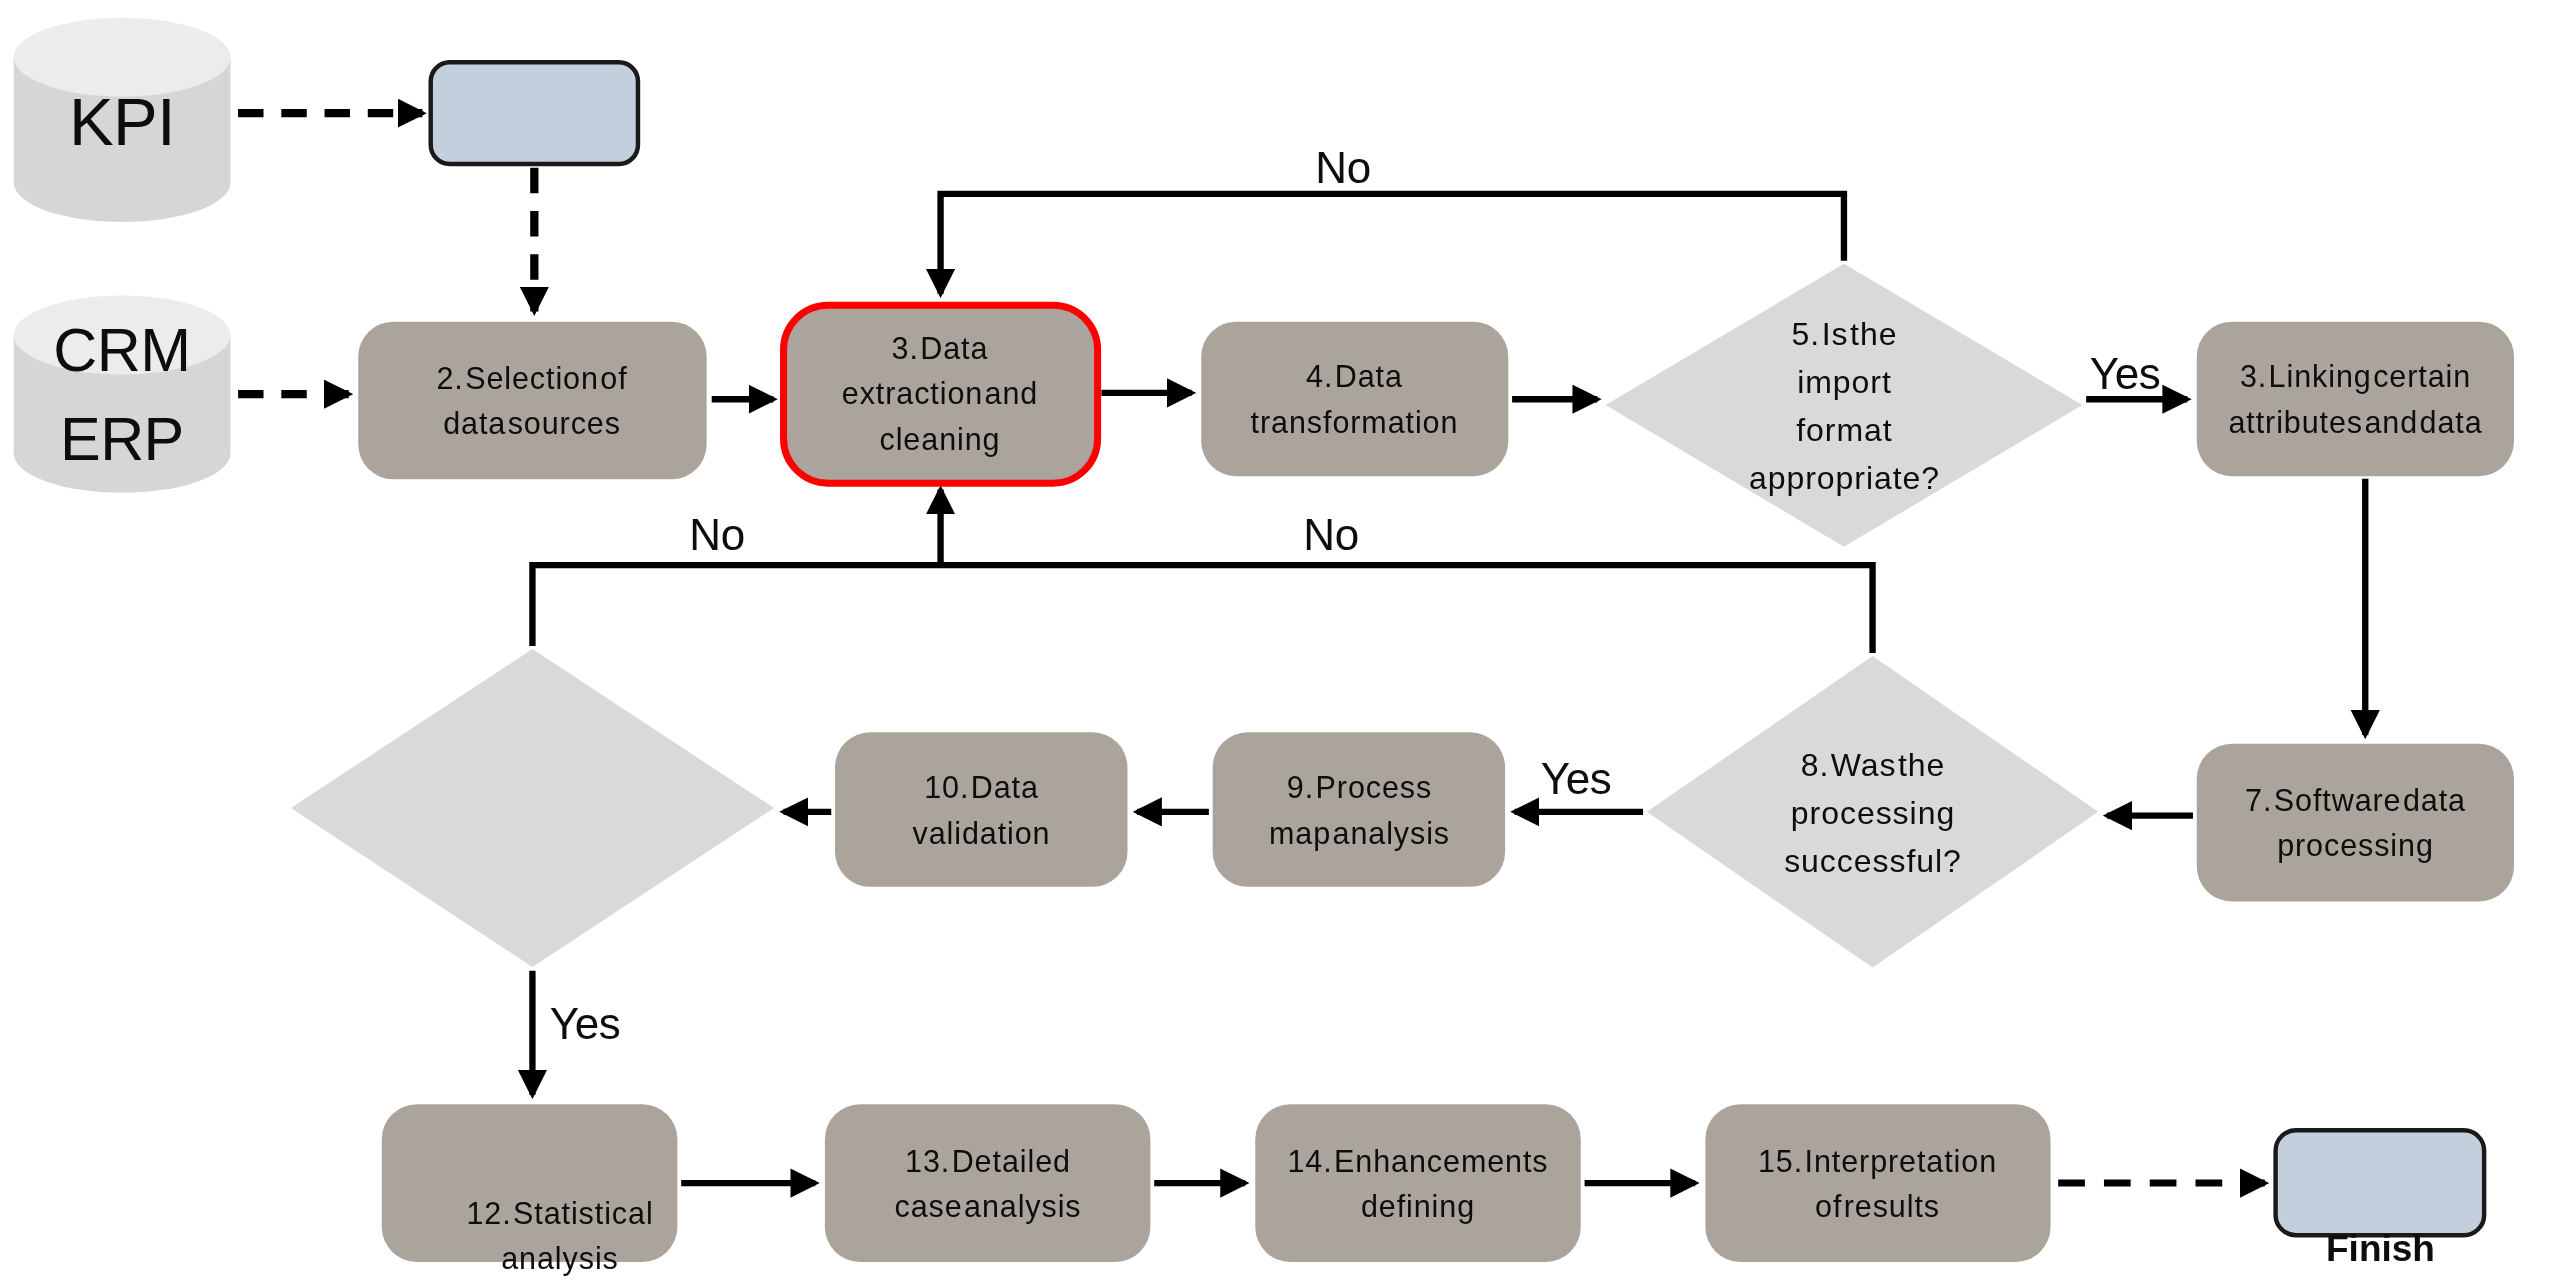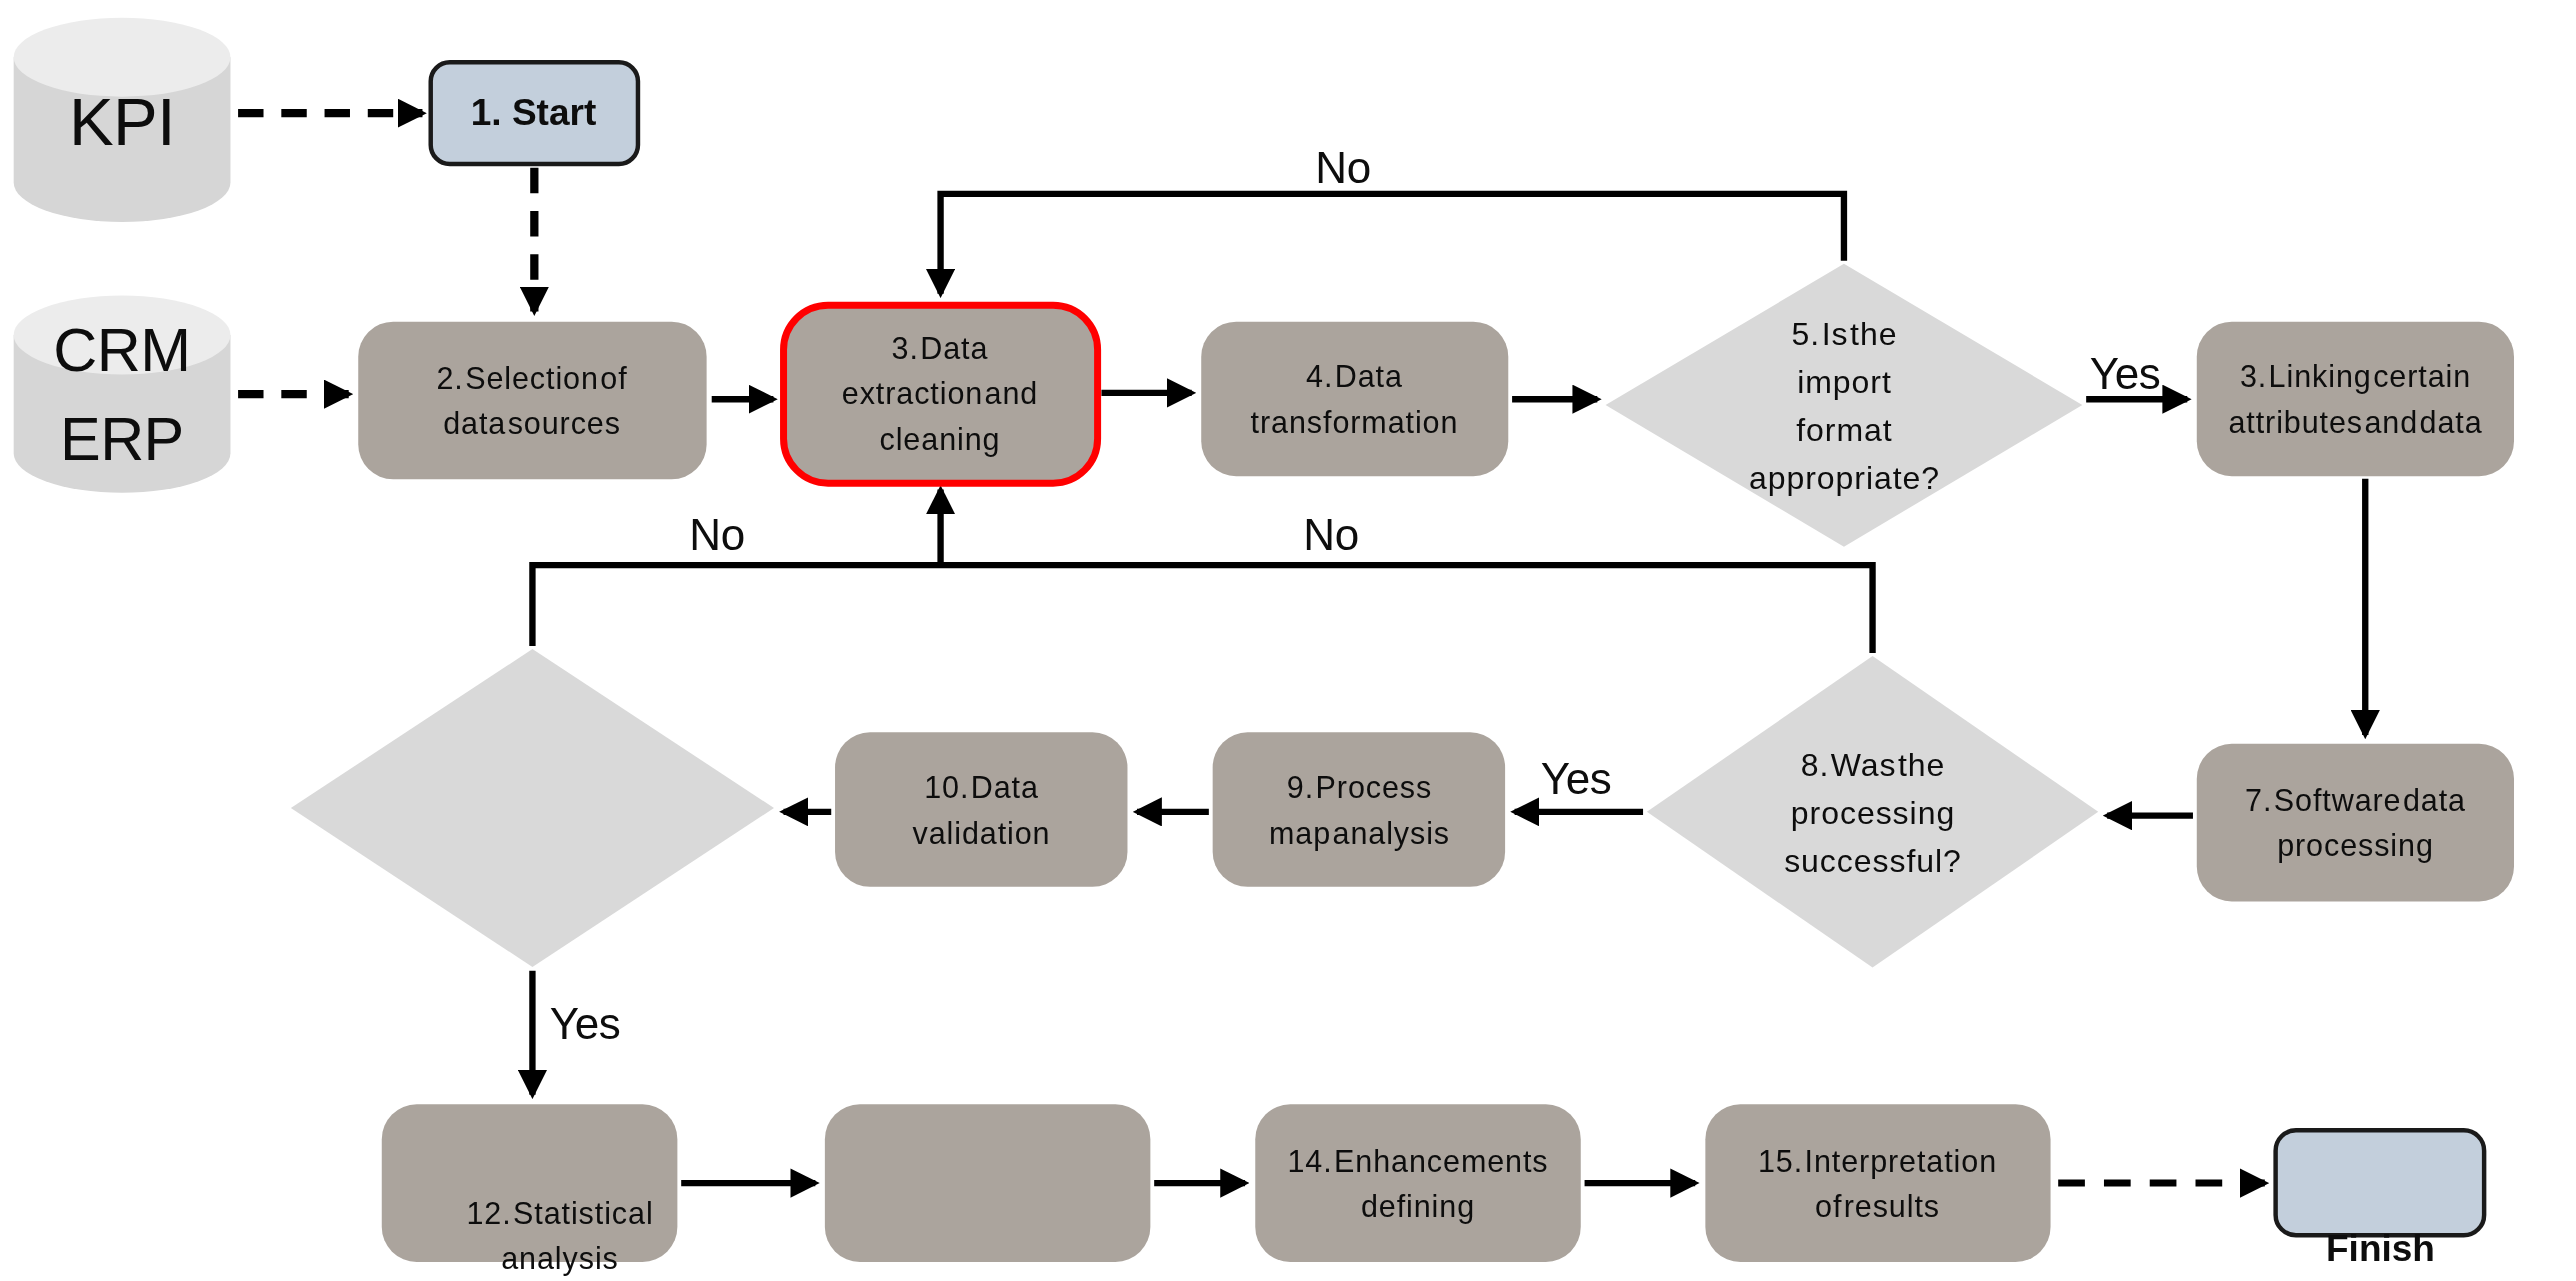--- a/index.html
+++ b/index.html
@@ -75,21 +75,20 @@
     <rect x="2682" y="1737" width="543" height="248" rx="55" fill="#aba49d"></rect>
 
     <polygon points="2900,415 3275,637 2900,860 2525,637" fill="#d9d9d9"></polygon>
     <polygon points="2945,1032 3300,1277 2945,1522 2590,1277" fill="#d9d9d9"></polygon>
     <polygon points="837,1021 1217,1271 837,1521 457,1271" fill="#d9d9d9"></polygon>
   </svg>
 
   <div class="lbl store-label" style="left:13.4px;top:296px;width:217px;height:197px;font-size:61px;">CRM
 ERP</div>
   <div class="lbl store-label" style="left:13.4px;top:16.5px;width:217px;height:210px;">KPI</div>
-  <div class="lbl terminal-label" style="left:430px;top:62px;width:207px;height:102px;">1. Start</div>
   <div class="lbl node-label" style="left:358px;top:322px;width:348px;height:158px;">2. Selection of
 data sources</div>
   <div class="lbl node-label" style="left:783px;top:305px;width:314px;height:178px;">3. Data
 extraction and
 cleaning</div>
   <div class="lbl node-label" style="left:1201px;top:322px;width:307px;height:155px;">4. Data
 transformation</div>
   <div class="lbl diamond-label" style="left:1679px;top:283px;width:331px;height:245px;">5. Is the
 import
 format
@@ -100,20 +99,22 @@
 processing</div>
   <div class="lbl diamond-label" style="left:1714px;top:684px;width:318px;height:257px;">8. Was the
 processing
 successful?</div>
   <div class="lbl node-label" style="left:1213px;top:733px;width:293px;height:155px;">9. Process
 map analysis</div>
   <div class="lbl node-label" style="left:835px;top:733px;width:293px;height:155px;">10. Data
 validation</div>
   <div class="lbl node-label" style="left:382px;top:1157px;width:356px;height:158px;">12. Statistical
 analysis</div>
+  <div class="lbl node-label" style="left:825px;top:1105px;width:326px;height:158px;">13. Detailed
+case analysis</div>
   <div class="lbl node-label" style="left:1255px;top:1105px;width:326px;height:158px;">14. Enhancements
 defining</div>
   <div class="lbl node-label" style="left:1705px;top:1105px;width:345px;height:158px;">15. Interpretation
 of results</div>
   <div class="lbl terminal-label" style="left:2276px;top:1196px;width:209px;height:105px;">Finish</div>
 
   <div class="lbl edge-label" style="left:1343px;top:156px;">No</div>
   <div class="lbl edge-label" style="left:2125px;top:362px;">Yes</div>
   <div class="lbl edge-label" style="left:717px;top:523px;">No</div>
   <div class="lbl edge-label" style="left:1331px;top:523px;">No</div>

